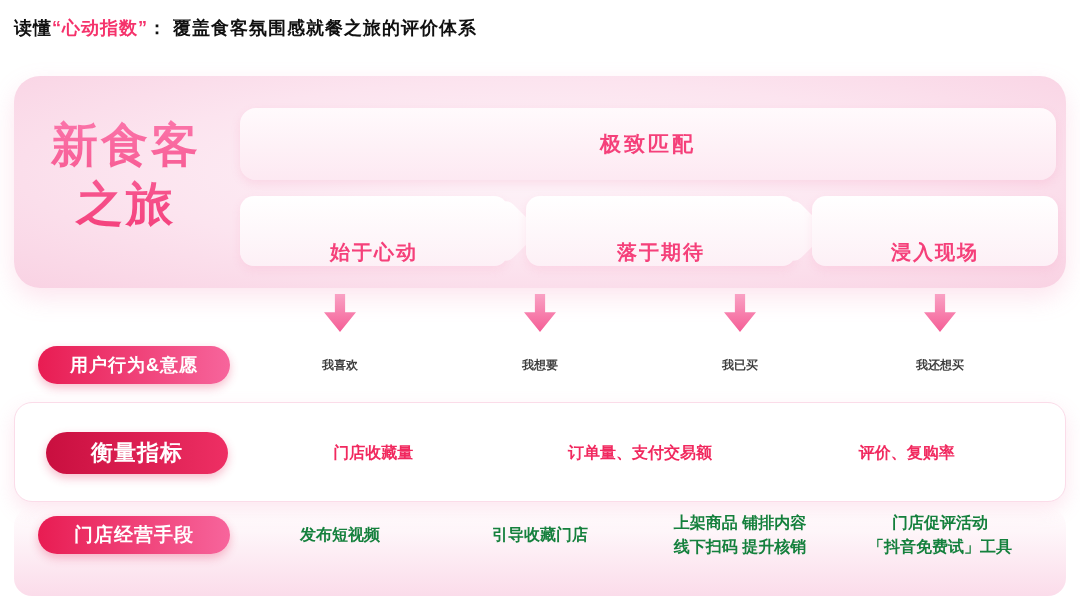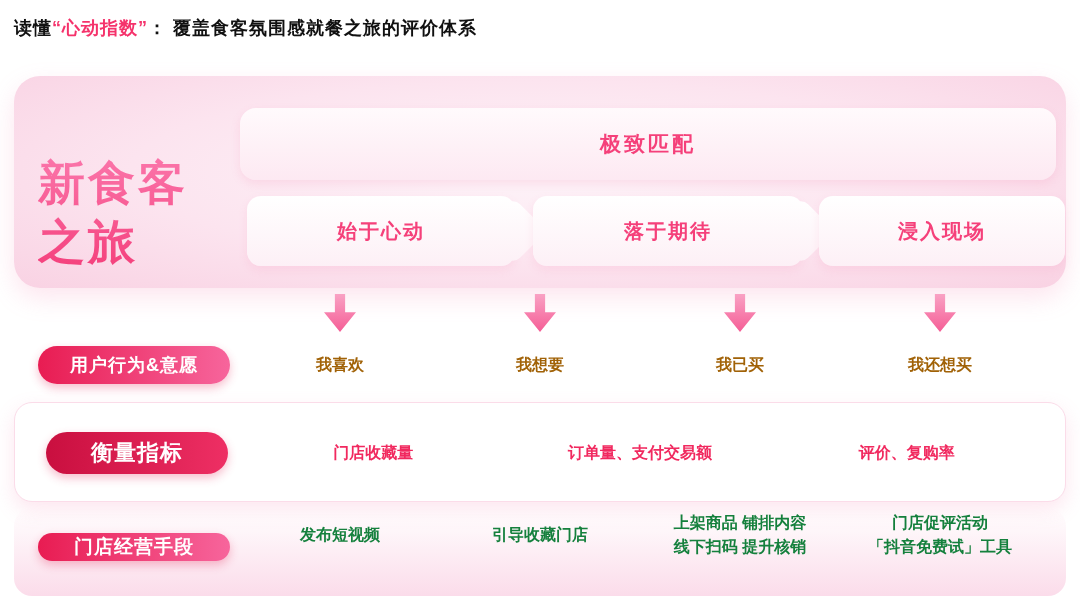--- a/index.html
+++ b/index.html
@@ -20,43 +20,41 @@
 
   
   .main-card {
     position:absolute; left:14px; top:76px; width:1052px; height:212px;
     border-radius:26px;
     background:radial-gradient(ellipse at 50% 45%, #fdf1f7 10%, #fce4ef 55%, #f9d2e3 100%);
     box-shadow:0 10px 24px rgba(247,141,181,0.22);
   }
   .journey-name {
     position:absolute; left:24px; top:40px; width:176px;
-    text-align:left; font-weight:900; font-size:47px; line-height:1.25;
+    text-align:center; font-weight:900; font-size:47px; line-height:1.25;
     letter-spacing:3px;
     background:linear-gradient(180deg,#fb76ab 0%, #f43f7b 100%);
     -webkit-background-clip:text; background-clip:text;
     color:transparent;
-    margin-top:38px;
   }
   .match-bar {
     position:absolute; left:226px; top:32px; width:816px; height:72px;
     border-radius:16px;
     background:linear-gradient(180deg,#fffafc 0%, #fde9f2 100%);
     box-shadow:0 4px 10px rgba(244,114,164,0.15);
     display:flex; align-items:center; justify-content:center;
     font-size:21px; font-weight:800; color:#f5407a; letter-spacing:3px;
   }
   .stage {
     position:absolute; top:120px; height:70px;
     background:linear-gradient(180deg,#ffffff 0%, #fdf0f6 100%);
     border-radius:14px;
-    display:flex; align-items:center; justify-content:center;
+    display:flex; align-items:flex-end; justify-content:center;
     font-size:20px; font-weight:800; color:#f5407a; letter-spacing:2px;
     box-shadow:0 4px 10px rgba(244,114,164,0.12);
-    margin-left:7px;
   }
   .stage .tip {
     position:absolute; right:-22px; top:11px; width:48px; height:48px;
     background:linear-gradient(135deg,#ffffff 0%, #fdf0f6 100%);
     border-radius:10px; transform:rotate(45deg); z-index:0;
   }
   .stage span { position:relative; z-index:1; }
   .stage1 { left:226px; width:268px; }
   .stage2 { left:512px; width:270px; }
   .stage3 { left:798px; width:246px; }
@@ -85,27 +83,26 @@
   }
   .pill-behavior {
     left:38px; top:346px; width:192px; height:38px; font-size:18px;
     background:linear-gradient(90deg,#e81c52 0%, #f7659c 100%);
   }
   .pill-metrics {
     left:46px; top:432px; width:182px; height:42px; font-size:22px;
     background:linear-gradient(90deg,#c90f3f 0%, #ee2f64 100%);
   }
   .pill-operations {
-    left:38px; top:516px; width:192px; height:28px; font-size:19px;
+    left:38px; top:516px; width:192px; height:38px; font-size:19px;
     background:linear-gradient(90deg,#e81c52 0%, #f7659c 100%);
-    margin-top:17px;
   }
 
   
-  .row-behavior { top:346px; height:38px; font-size:16px; font-weight:600; color:#a16207; }
+  .row-behavior { top:346px; height:38px; font-size:12px; font-weight:600; color:#404040; }
   .row-metrics  { top:418px; height:70px; font-size:16px; font-weight:700; color:#f1295f; line-height:1.5; }
   .row-operations { top:506px; height:58px; font-size:16px; font-weight:600; color:#15803d; line-height:1.5; }
 
   
   .metrics-card {
     position:absolute; left:14px; top:402px; width:1052px; height:100px;
     background:#ffffff; border:1px solid #fbdce9; border-radius:18px;
     box-shadow:0 8px 20px rgba(244,114,164,0.18);
   }
 

